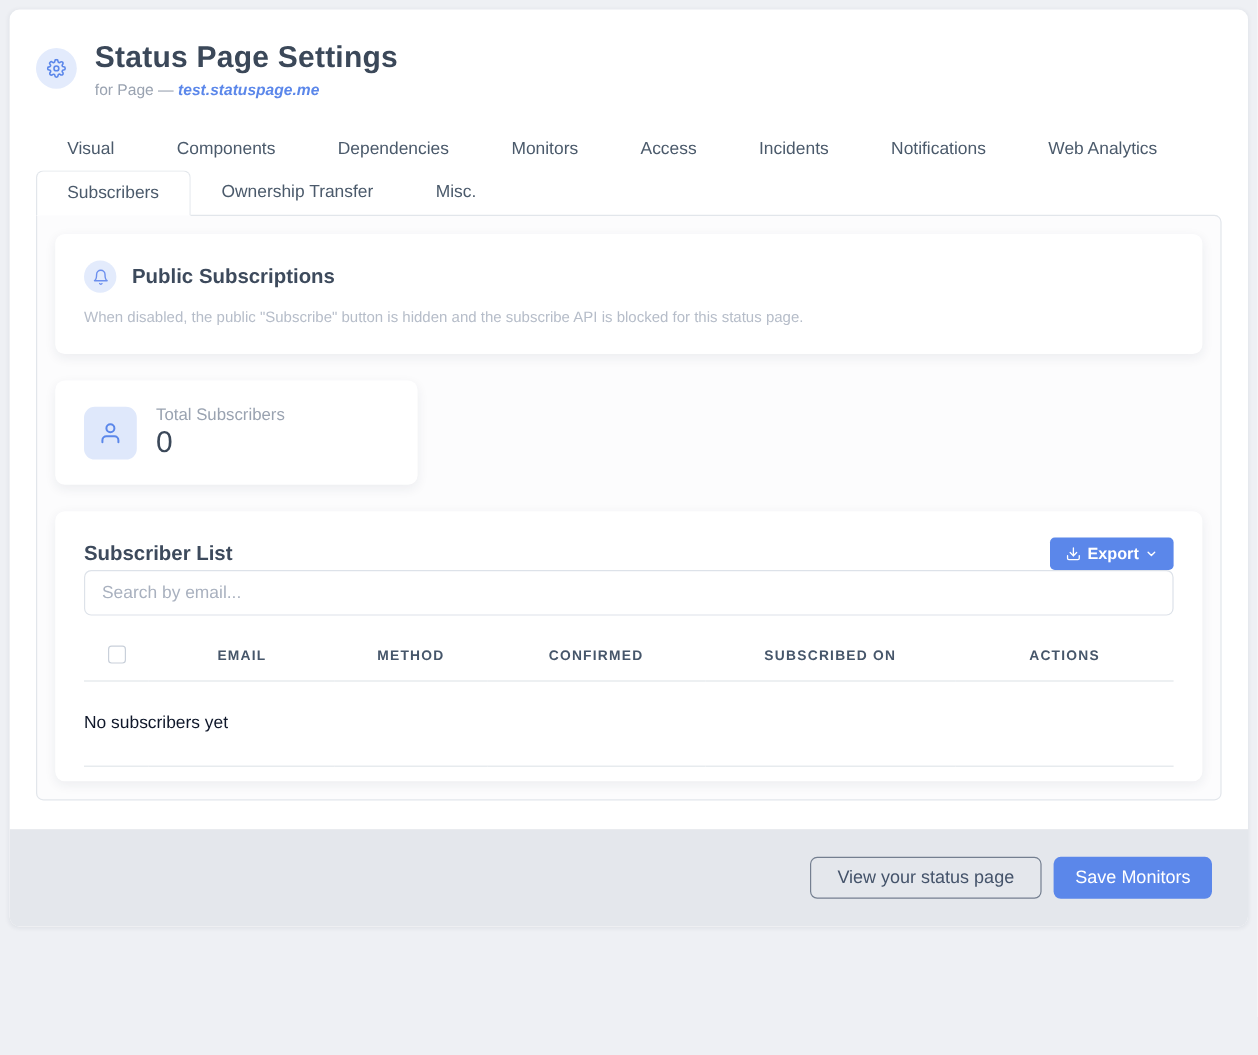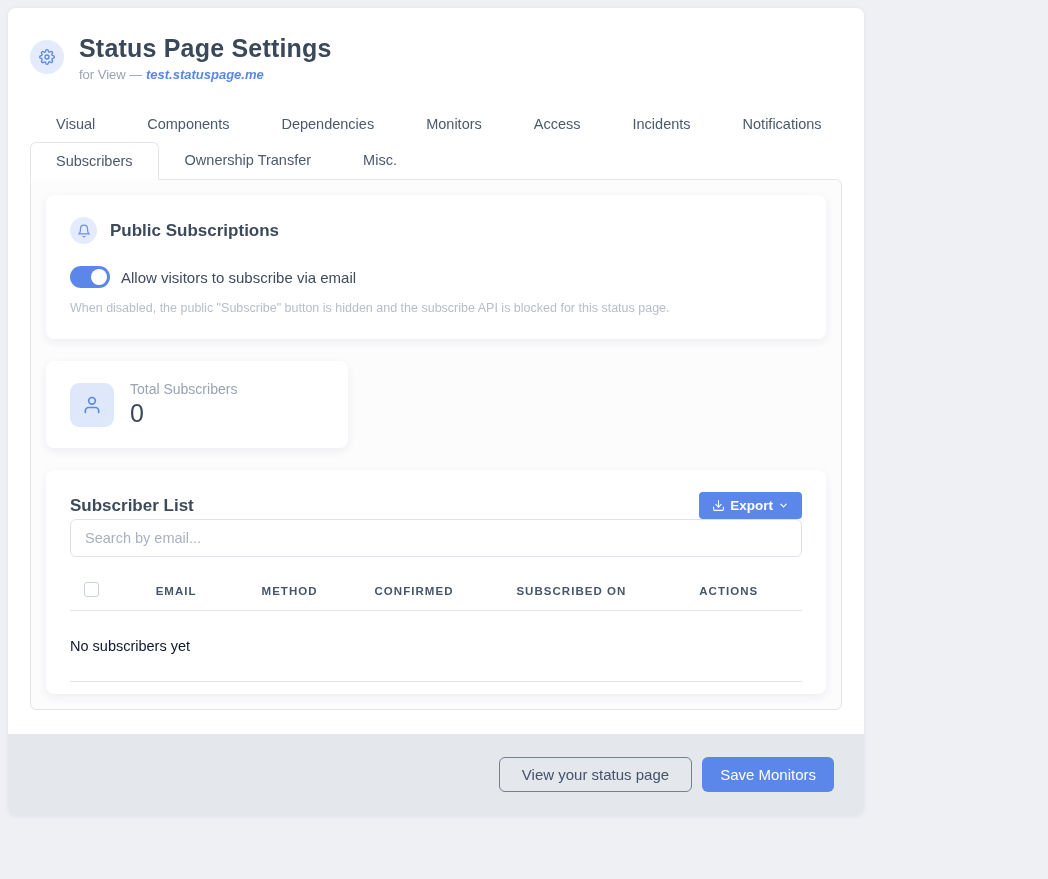--- a/index.html
+++ b/index.html
@@ -4,21 +4,21 @@
 <style>
   * { margin:0; padding:0; box-sizing:border-box; }
   html,body { width:1048px; height:879px; }
   body {
     background:#eef0f4;
     font-family:"Liberation Sans", sans-serif;
     color:#3c4a5c;
   }
   .app-card {
     margin:8px;
-    width:856px;
+    width:1032px;
     background:#fff;
     border-radius:8px;
     box-shadow:0 1px 4px rgba(20,35,60,.08);
     overflow:hidden;
   }
   .card-content { padding:26px 22px 24px 22px; }
 
   
   .page-header { display:flex; align-items:flex-start; gap:15px; }
   .gear-avatar {
@@ -149,21 +149,21 @@
     <div class="page-header">
       <div class="gear-avatar">
         <svg width="16" height="16" viewBox="0 0 24 24" fill="none" stroke="currentColor" stroke-width="2" stroke-linecap="round" stroke-linejoin="round">
           <circle cx="12" cy="12" r="3"></circle>
           <path d="M19.4 15a1.65 1.65 0 0 0 .33 1.82l.06.06a2 2 0 1 1-2.83 2.83l-.06-.06a1.65 1.65 0 0 0-1.82-.33 1.65 1.65 0 0 0-1 1.51V21a2 2 0 1 1-4 0v-.09A1.65 1.65 0 0 0 9 19.4a1.65 1.65 0 0 0-1.82.33l-.06.06a2 2 0 1 1-2.83-2.83l.06-.06a1.65 1.65 0 0 0 .33-1.82 1.65 1.65 0 0 0-1.51-1H3a2 2 0 1 1 0-4h.09A1.65 1.65 0 0 0 4.6 9a1.65 1.65 0 0 0-.33-1.82l-.06-.06a2 2 0 1 1 2.83-2.83l.06.06a1.65 1.65 0 0 0 1.82.33H9a1.65 1.65 0 0 0 1-1.51V3a2 2 0 1 1 4 0v.09a1.65 1.65 0 0 0 1 1.51 1.65 1.65 0 0 0 1.82-.33l.06-.06a2 2 0 1 1 2.83 2.83l-.06.06a1.65 1.65 0 0 0-.33 1.82V9a1.65 1.65 0 0 0 1.51 1H21a2 2 0 1 1 0 4h-.09a1.65 1.65 0 0 0-1.51 1z"></path>
         </svg>
       </div>
       <div>
         <div class="page-title">Status Page Settings</div>
         <div class="page-subtitle">
-          <span>for View — </span><a href="#">test.statuspage.me</a>
+          <span>for Page — </span><a href="#">test.statuspage.me</a>
         </div>
       </div>
     </div>
 
     <div class="tabs">
       <div class="tab-row">
         <div class="tab">Visual</div>
         <div class="tab">Components</div>
         <div class="tab">Dependencies</div>
         <div class="tab">Monitors</div>
@@ -182,26 +182,20 @@
 
         <div class="panel-card pub-card">
           <div class="section-head">
             <div class="bell-avatar">
               <svg width="14" height="14" viewBox="0 0 24 24" fill="none" stroke="currentColor" stroke-width="2" stroke-linecap="round" stroke-linejoin="round">
                 <path d="M18 8A6 6 0 0 0 6 8c0 7-3 9-3 9h18s-3-2-3-9"></path>
                 <path d="M13.73 21a2 2 0 0 1-3.46 0"></path>
               </svg>
             </div>
             <div class="section-title">Public Subscriptions</div>
-          </div>
-          <div class="toggle-row">
-            <div class="switch">
-              <div class="knob"></div>
-            </div>
-            <div class="toggle-label">Allow visitors to subscribe via email</div>
           </div>
           <div class="help-text">When disabled, the public "Subscribe" button is hidden and the subscribe API is blocked for this status page.</div>
         </div>
 
         <div class="panel-card stat-card">
           <div class="user-avatar">
             <svg width="20" height="20" viewBox="0 0 24 24" fill="none" stroke="#5b87ea" stroke-width="2" stroke-linecap="round" stroke-linejoin="round">
               <path d="M20 21v-2a4 4 0 0 0-4-4H8a4 4 0 0 0-4 4v2"></path>
               <circle cx="12" cy="7" r="4"></circle>
             </svg>

